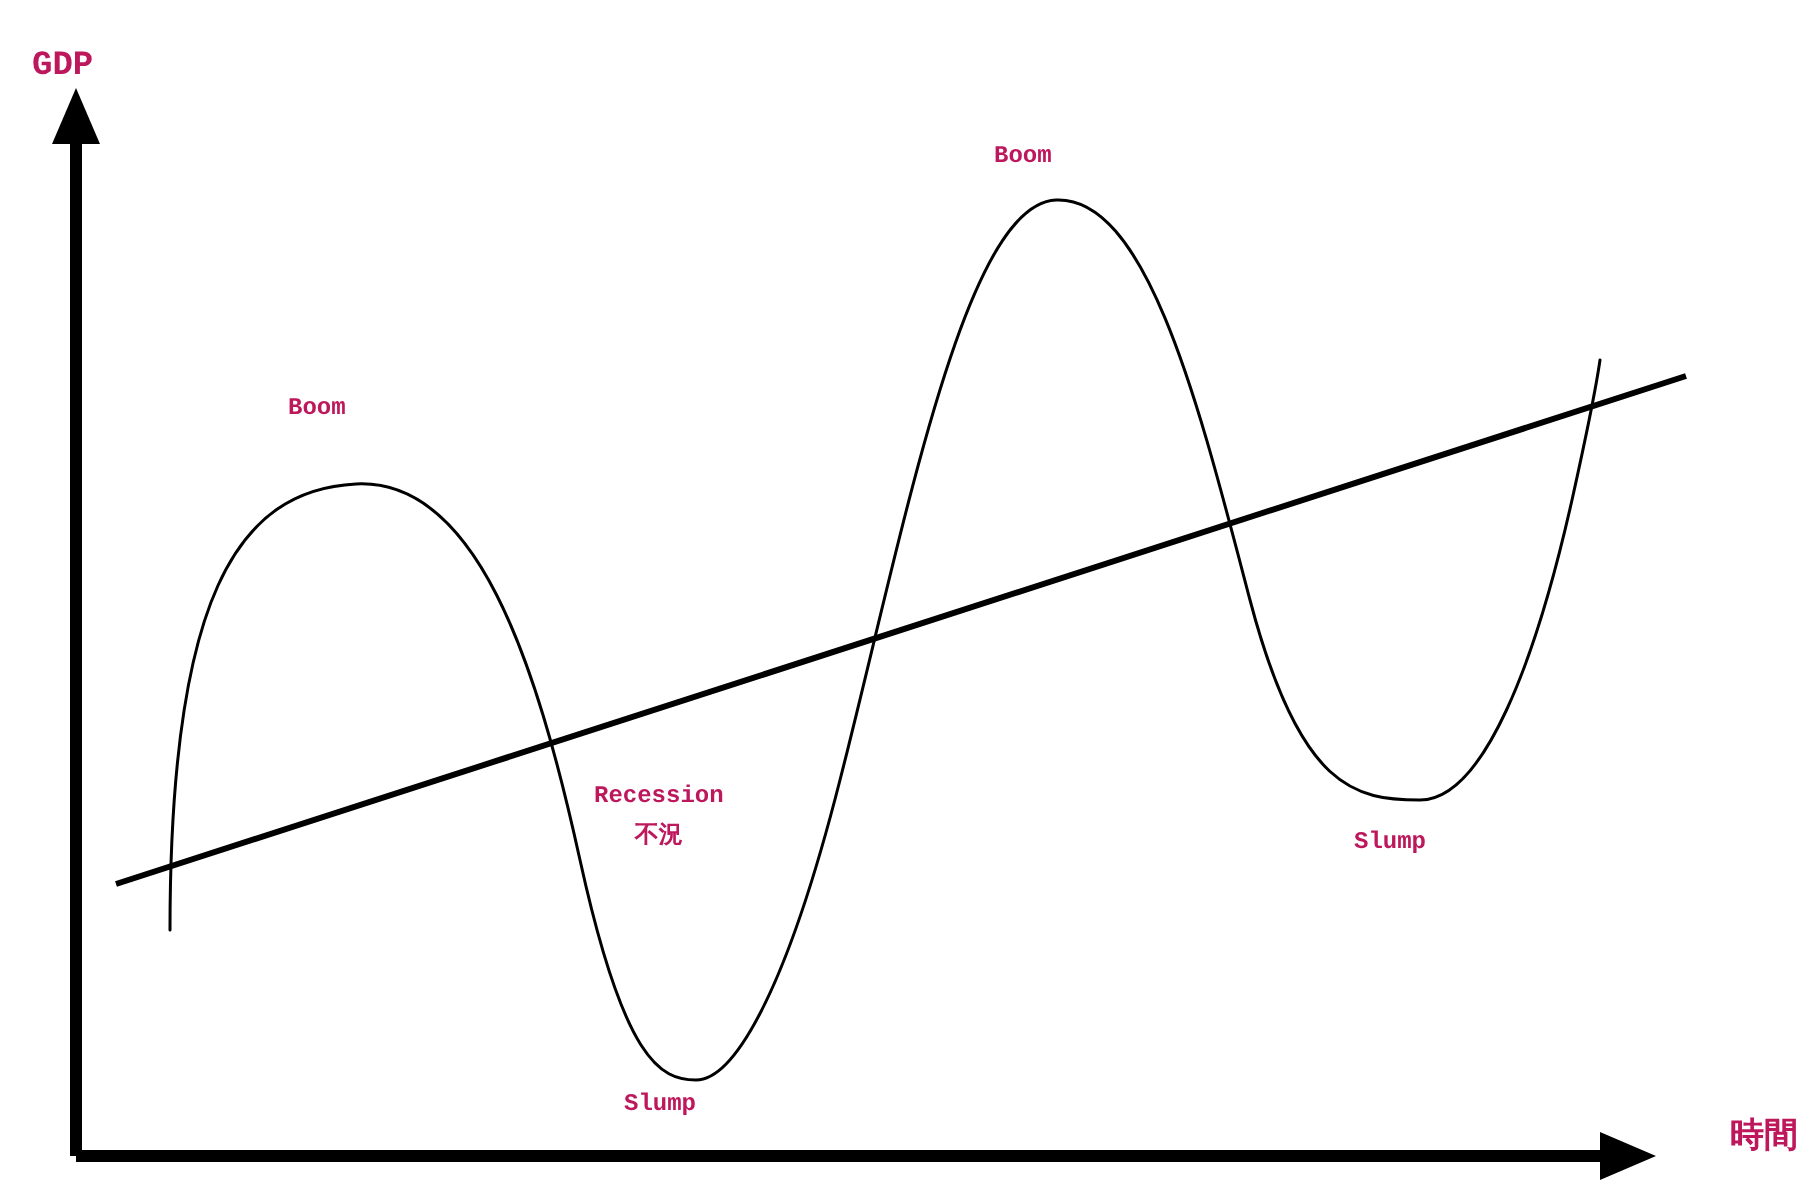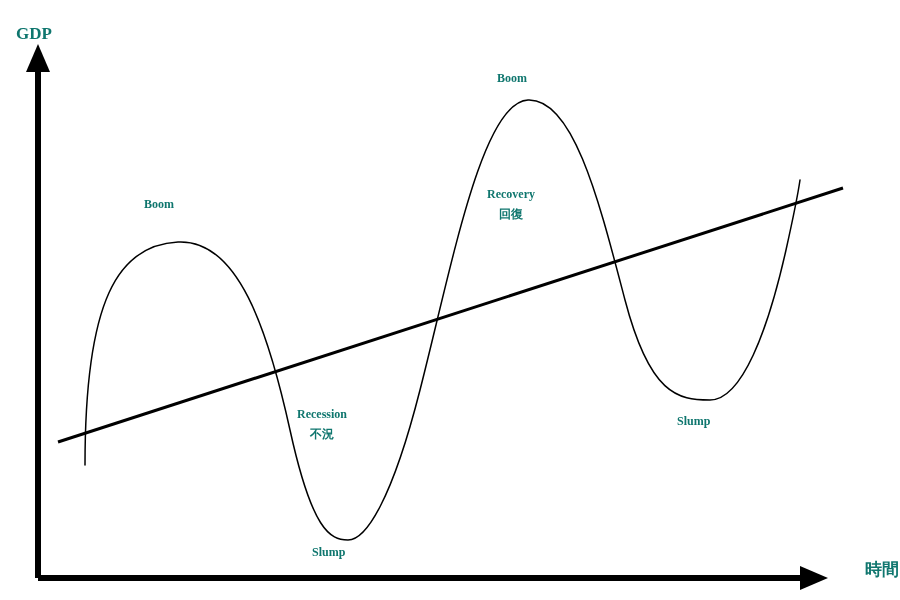--- a/index.html
+++ b/index.html
@@ -17,25 +17,25 @@
   }
   #diagram-svg {
     position: absolute;
     left: 0;
     top: 0;
     width: 900px;
     height: 600px;
   }
   .lbl {
     position: absolute;
-    color: #0f766e;
+    color: #be185d;
     font-weight: bold;
     white-space: nowrap;
     line-height: 1.15;
-    font-family: Liberation Serif, serif;
+    font-family: Liberation Mono, monospace;
   }
   #chart-title {
     font-size: 29px;
     letter-spacing: 0.2px;
     left: 243px;
     top: 8px;
   }
   #axis-label-y {
     font-size: 17px;
     left: 16px;
@@ -48,21 +48,21 @@
     margin-left: 31px;
   }
   .annot {
     font-size: 12px;
     text-align: center;
   }
   #annot-boom-1   { left: 144px; top: 198px; }
   #annot-boom-2   { left: 497px; top: 72px; }
   #annot-slump-1  { left: 312px; top: 546px; }
   #annot-slump-2  { left: 677px; top: 415px; }
-  #annot-recession{ left: 297px; top: 408px; }
+  #annot-recession{ left: 297px; top: 392px; }
   #annot-recovery { left: 487px; top: 188px; }
   .annot .l2 { display: block; margin-top: 6px; }
 </style>
 </head>
 <body>
 
 <div id="stage">
 
   <svg id="diagram-svg" viewBox="0 0 900 600">
 
@@ -99,18 +99,14 @@
 
   <div class="lbl annot" id="annot-slump-1">Slump</div>
 
   <div class="lbl annot" id="annot-slump-2">Slump</div>
 
   <div class="lbl annot" id="annot-recession">
     <span>Recession</span>
     <span class="l2">不況</span>
   </div>
 
-  <div class="lbl annot" id="annot-recovery">
-    <span>Recovery</span>
-    <span class="l2">回復</span>
-  </div>
 
 </div>
 
 </body></html>

